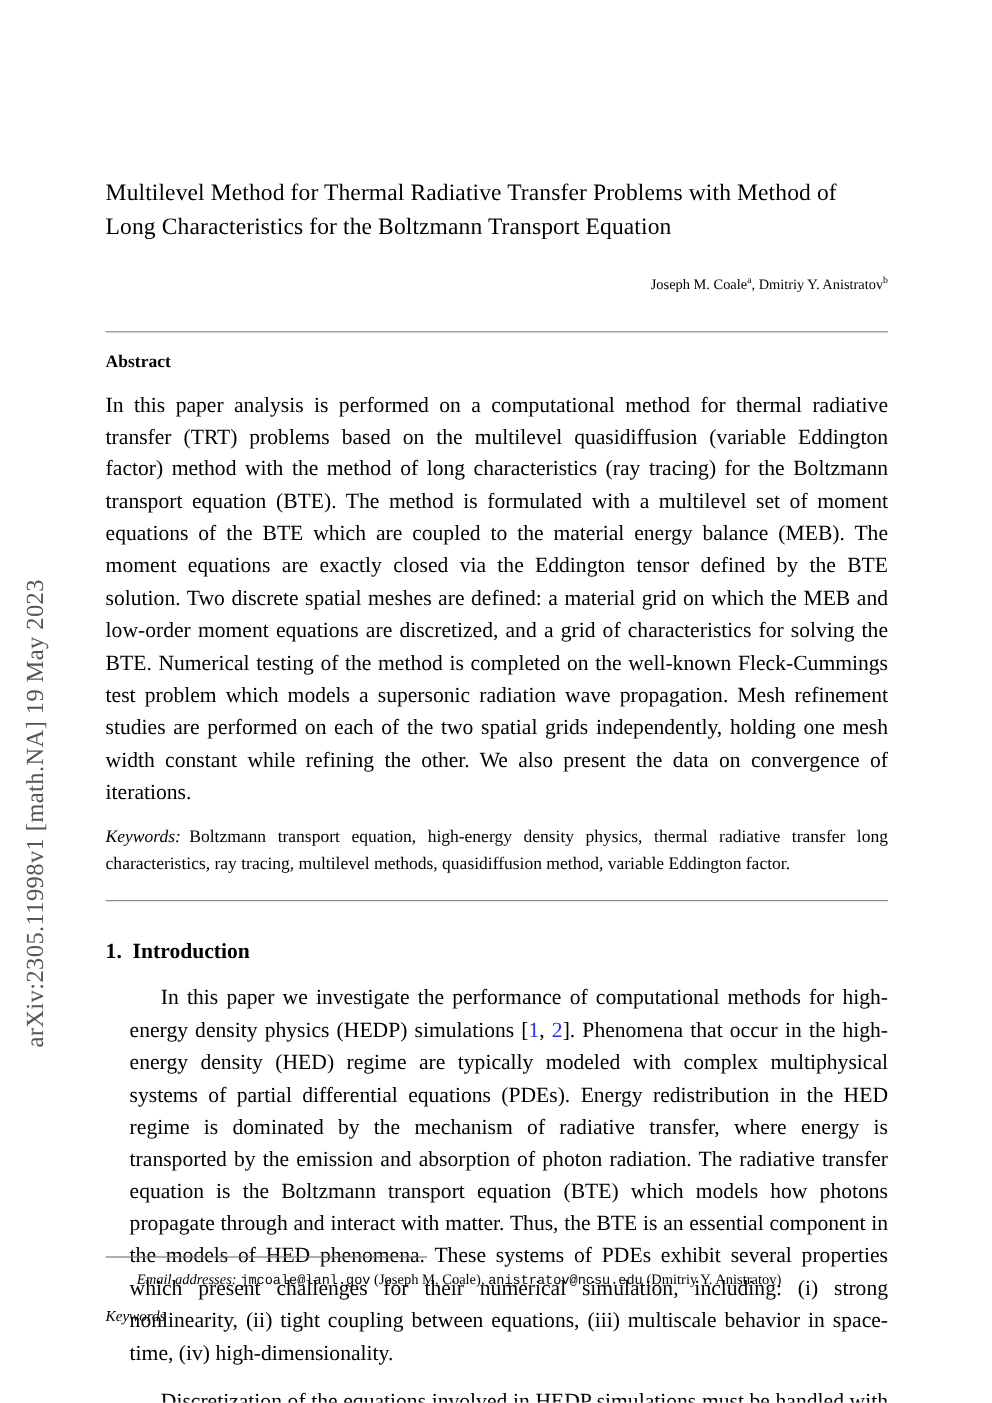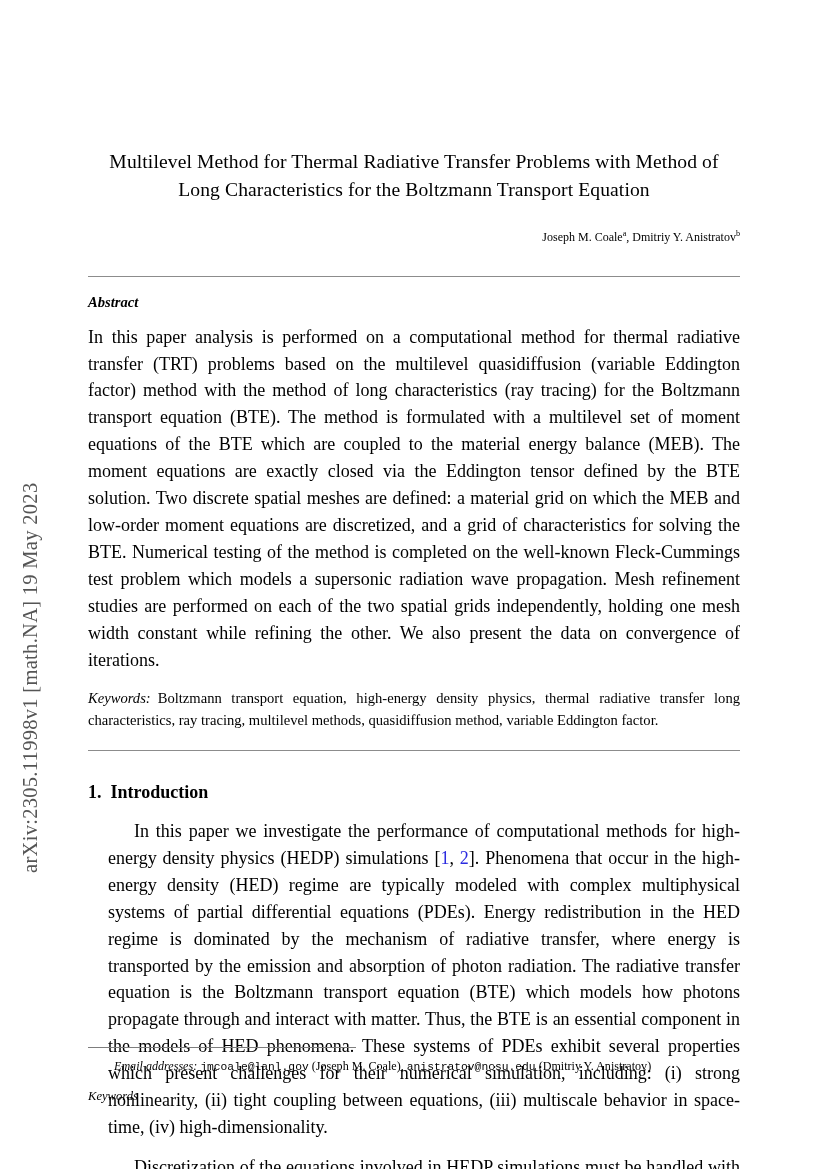--- a/index.html
+++ b/index.html
@@ -48,21 +48,20 @@
     top: 0px;
     width: 652px;
   }
 
   .title {
     margin: 0;
     padding-top: 148px;
     font-size: 19.6px;
     font-weight: normal;
     line-height: 1.42;
-    text-align: center;
     letter-spacing: 0.1px;
   }
 
   .authors {
     margin: 0;
     padding-top: 26px;
     font-size: 12px;
     text-align: right;
   }
   .authors sup {
@@ -93,21 +92,20 @@
     height: 0;
   }
   .rule-abstract-top { margin-top: 31px; }
   .rule-abstract-bottom { margin-top: 18px; }
 
   .abstract-heading {
     margin: 0;
     padding-top: 17px;
     font-size: 14.6px;
     font-weight: bold;
-    font-style: italic;
   }
 
   .body-text {
     margin: 0;
     padding-top: 13px;
     font-size: 18px;
     line-height: 1.495;
     text-align: justify;
     text-justify: inter-word;
     hyphens: none;

